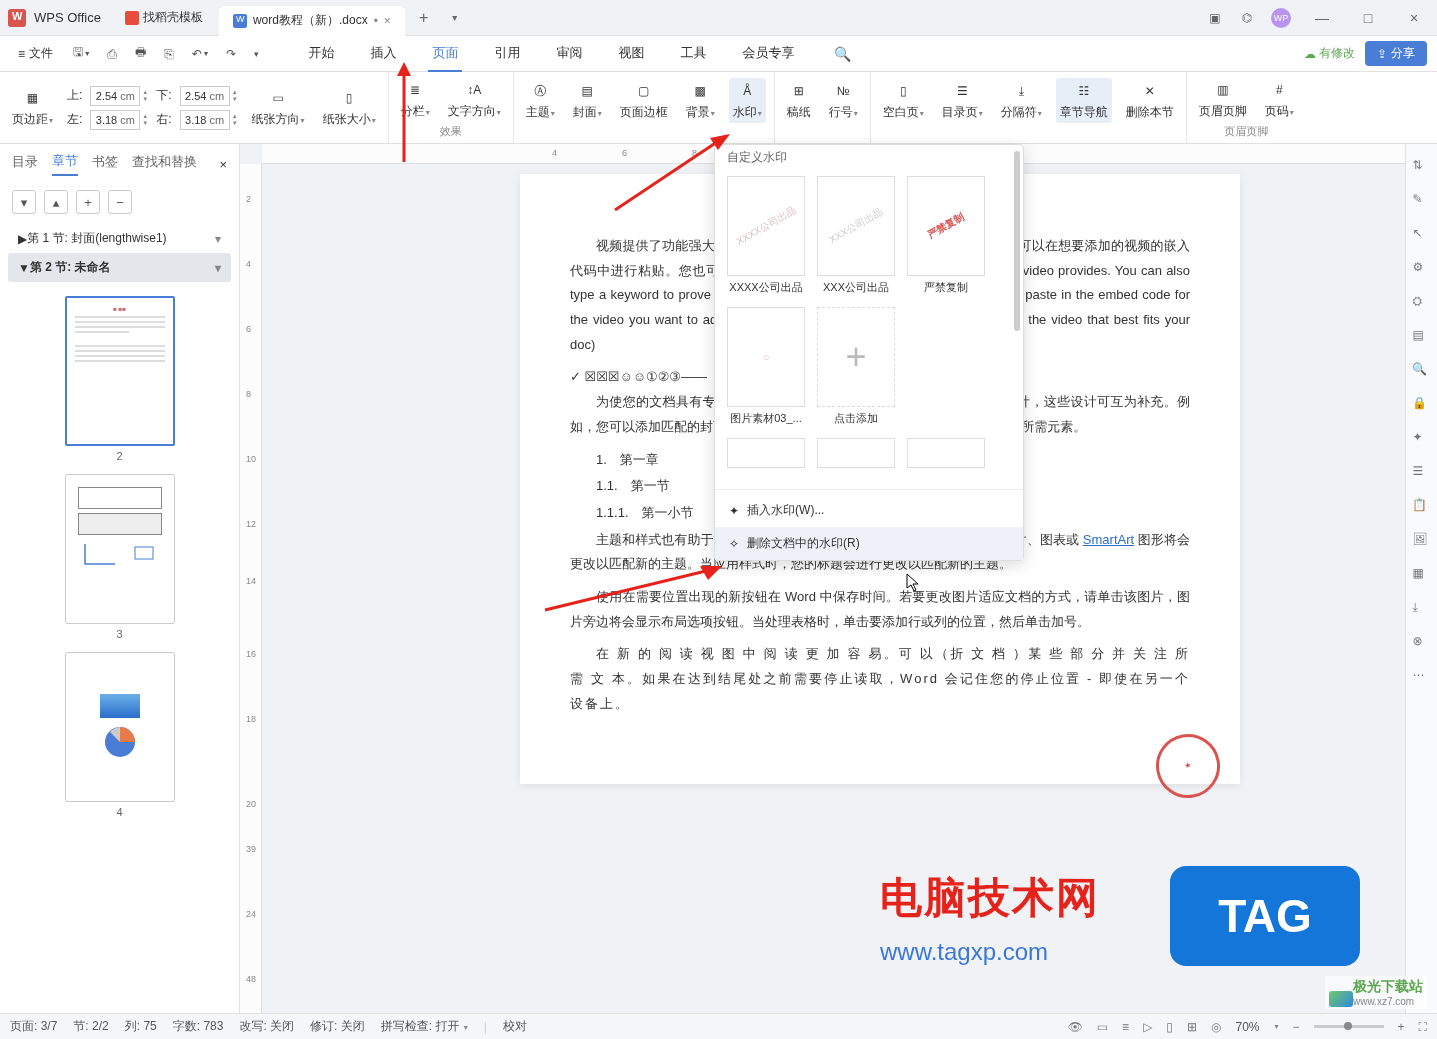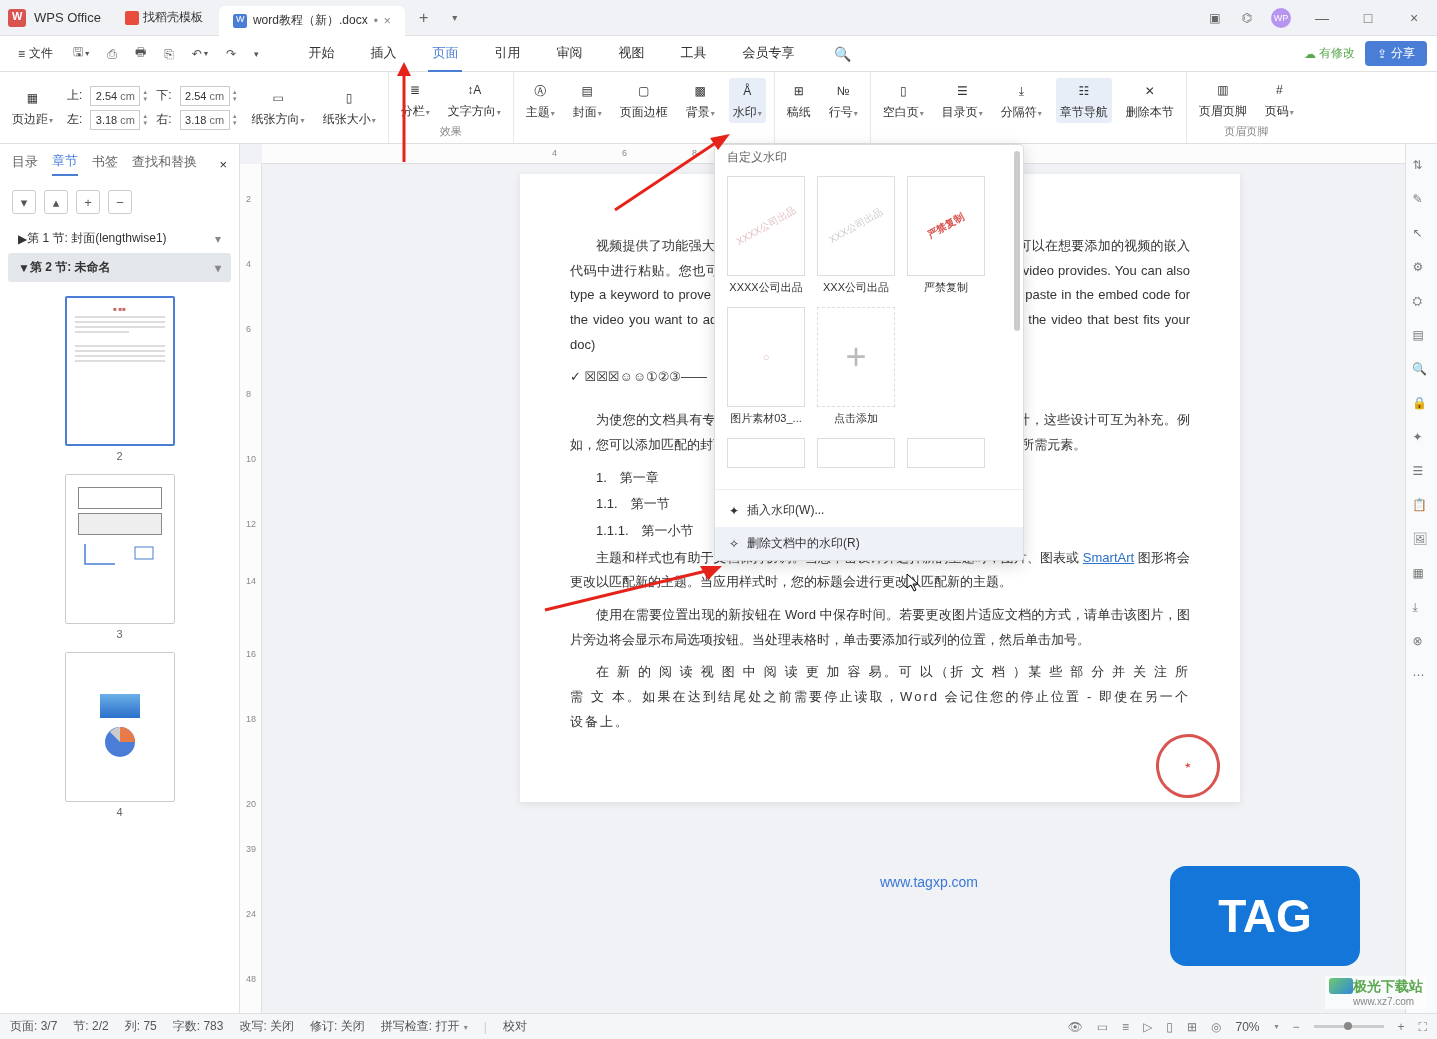--- a/index.html
+++ b/index.html
@@ -103,23 +103,23 @@
 .right-icon { width: 18px; height: 18px; color: #777; }
 
 
 .statusbar { position: absolute; left: 0; right: 0; bottom: 0; height: 26px; background: #f5f6f8; border-top: 1px solid #e0e0e0; display: flex; align-items: center; padding: 0 10px; font-size: 12px; color: #555; gap: 16px; }
 .statusbar-right { margin-left: auto; display: flex; align-items: center; gap: 14px; }
 .status-icon { color: #777; }
 
 
 .brand-overlay { position: absolute; left: 880px; top: 870px; z-index: 200; }
 .brand-title { font-size: 42px; font-weight: bold; color: #e5231b; letter-spacing: 2px; }
-.brand-url { font-size: 14px; color: #3b77d8; margin-top: 4px; }
+.brand-url { font-size: 24px; color: #3b77d8; margin-top: 12px; }
 .brand-tag { position: absolute; left: 290px; top: -4px; width: 190px; height: 100px; background: #1476d8; border-radius: 16px; color: #fff; font-size: 46px; font-weight: bold; display: flex; align-items: center; justify-content: center; }
-.jiguang { position: absolute; right: 10px; bottom: 30px; z-index: 210; font-size: 14px; color: #5aa84f; display: flex; align-items: flex-start; background: rgba(255,255,255,0.6); padding: 2px 4px; }
+.jiguang { position: absolute; right: 10px; bottom: 30px; z-index: 210; font-size: 14px; color: #5aa84f; display: flex; align-items: flex-end; background: rgba(255,255,255,0.6); padding: 2px 4px; }
 .jiguang-icon { width: 24px; height: 16px; background: linear-gradient(135deg,#6fc96f,#3088d8); border-radius: 3px; }
 
 
 .arrow { position: absolute; z-index: 150; }
 .arrow-line { stroke: #e5231b; stroke-width: 3; fill: none; }
 .arrow-head { fill: #e5231b; }
 
 
 .cursor { position: absolute; width: 14px; height: 20px; z-index: 180; }
 
@@ -418,21 +418,21 @@
       <span style="top: 412px;">14</span>
       <span style="top: 485px;">16</span>
       <span style="top: 550px;">18</span>
       <span style="top: 635px;">20</span>
       <span style="top: 680px;">39</span>
       <span style="top: 745px;">24</span>
       <span style="top: 810px;">48</span>
     </div>
   <div class="document">
     <p class="doc-para"><span>视频提供了功能强大的方法帮助您证明您的观点。当您单击联机视频时，可以在想要添加的视频的嵌入代码中进行粘贴。您也可以键入一个关键字以联机搜索最适合您的文档的。(video provides. You can also type a keyword to prove your point. When you click the online video, you can paste in the embed code for the video you want to add. You can also type a keyword to search online for the video that best fits your doc)</span></p>
-    <p style="margin-bottom:18px;"><span>✓ ☒☒☒☺☺①②③——</span></p>
+    <p style=""><span>✓ ☒☒☒☺☺①②③——</span></p>
     <p class="doc-para"><span>为使您的文档具有专业外观，Word 提供了页眉、页脚、封面和文本框设计，这些设计可互为补充。例如，您可以添加匹配的封面、页眉和提要栏。单击"插入"，然后从不同库中选择所需元素。</span></p>
     <div class="doc-list" id="doc-list">
         <div>1.　第一章</div>
         <div>1.1.　第一节</div>
         <div>1.1.1.　第一小节</div>
       </div>
     <p class="doc-para"><span>主题和样式也有助于文档保持协调。当您单击设计并选择新的主题时，图片、图表或 </span><span class="sa">SmartArt</span><span> 图形将会更改以匹配新的主题。当应用样式时，您的标题会进行更改以匹配新的主题。</span></p>
     <p class="doc-para"><span>使用在需要位置出现的新按钮在 Word 中保存时间。若要更改图片适应文档的方式，请单击该图片，图片旁边将会显示布局选项按钮。当处理表格时，单击要添加行或列的位置，然后单击加号。</span></p>
     <p class="doc-para" style="letter-spacing:2px;"><span>在 新 的 阅 读 视 图 中 阅 读 更 加 容 易。可 以（折    文 档  ）某 些 部 分 并 关 注 所 需 文 本。如果在达到结尾处之前需要停止读取，Word 会记住您的停止位置 - 即使在另一个设备上。</span></p>
     <div class="stamp" style="top:560px;right:20px;position:absolute;">★</div>
@@ -559,20 +559,21 @@
 <svg class="arrow" style="left:540px;top:560px;" width="190" height="60">
   <line x1="5" y1="50" x2="170" y2="10" class="arrow-line"></line>
   <polygon points="182,6 160,6 168,20" class="arrow-head"></polygon>
 </svg>
 
 <svg class="cursor" style="left:906px;top:573px;" viewBox="0 0 14 20">
   <path d="M1 1 L1 15 L5 12 L8 18 L10 17 L7 11 L12 11 Z" fill="#fff" stroke="#000"></path>
 </svg>
 
 <div class="brand-overlay">
+  <div class="brand-title">电脑技术网</div>
   <div class="brand-url">www.tagxp.com</div>
   <div class="brand-tag">TAG</div>
 </div>
 <div class="jiguang">
   <div class="jiguang-icon"></div>
   <div>
     <div style="font-weight:bold;">极光下载站</div>
     <div style="font-size:10px;color:#888;">www.xz7.com</div>
   </div>
 </div>

